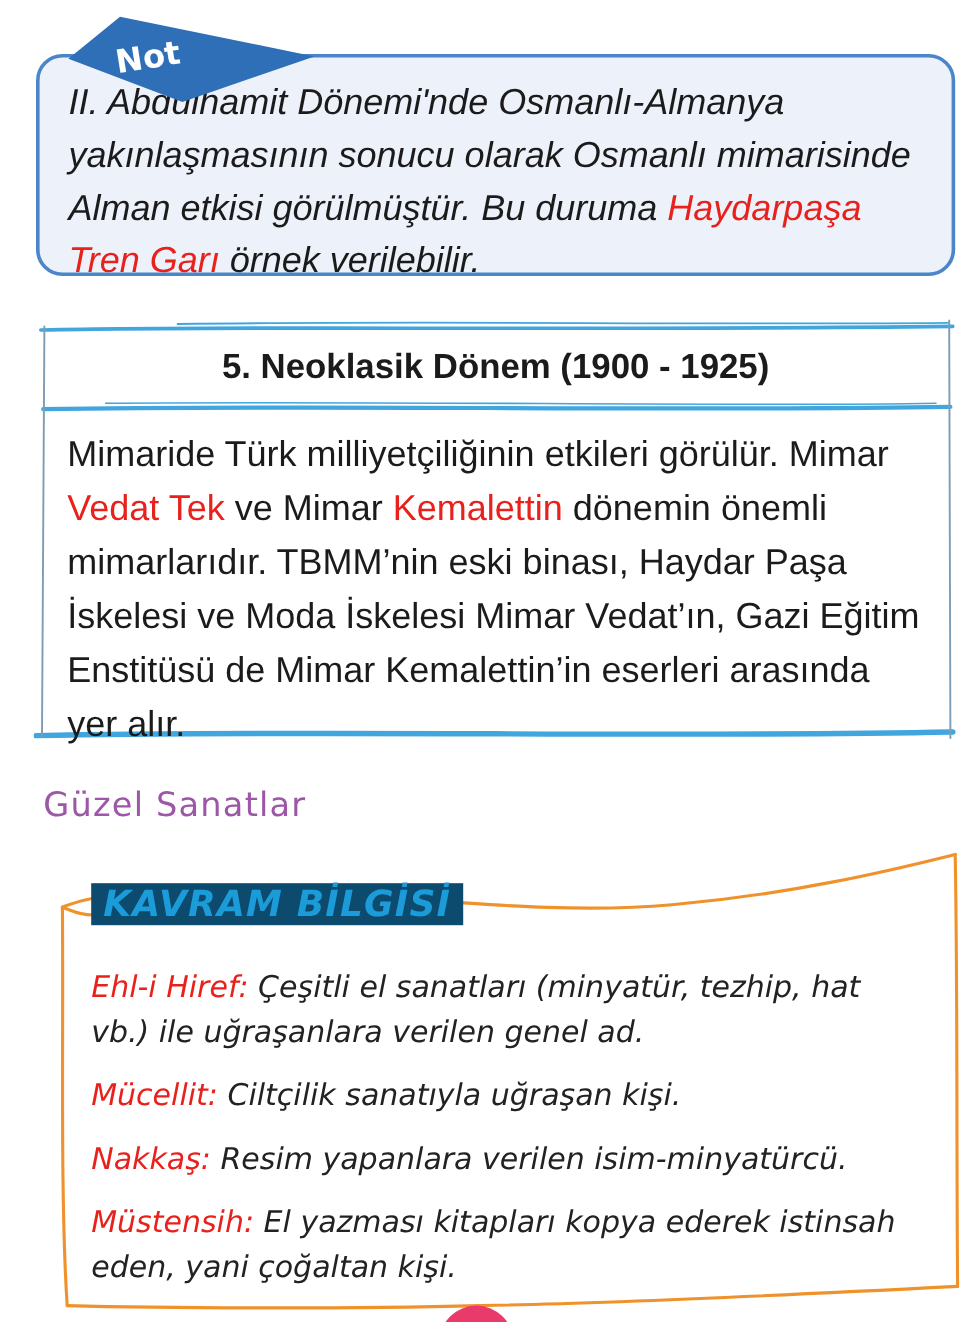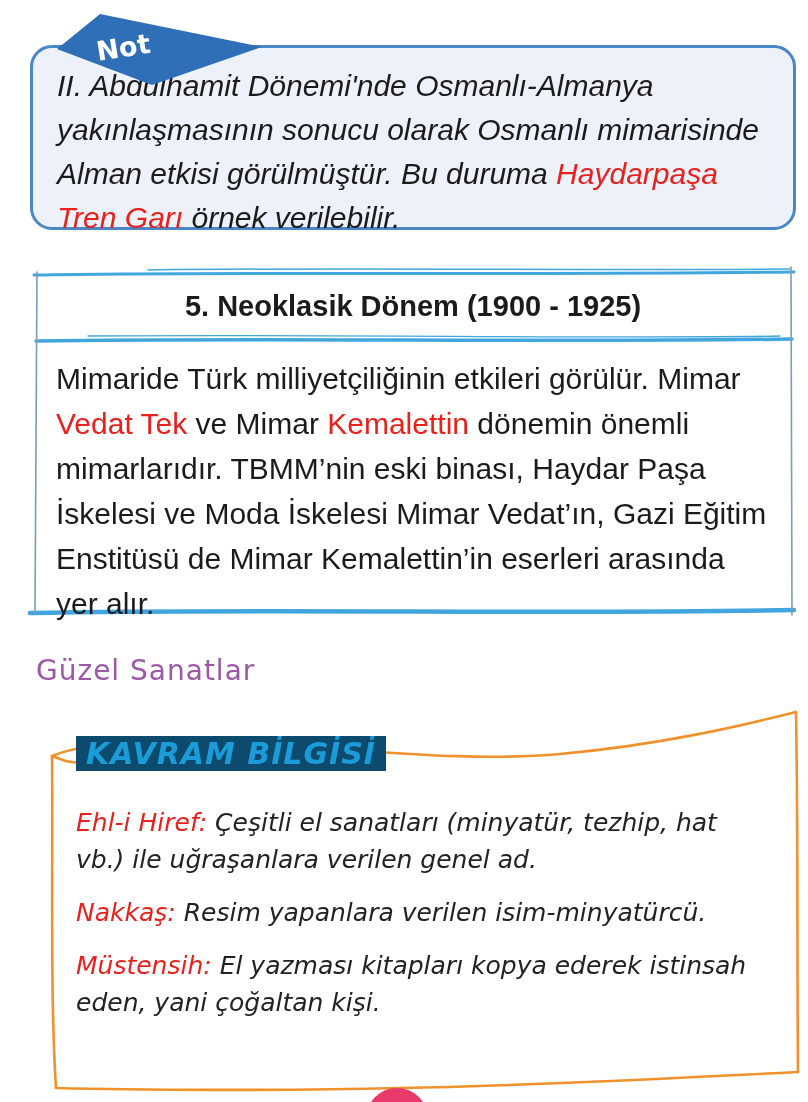--- a/index.html
+++ b/index.html
@@ -154,17 +154,18 @@
 <svg class="concept-sketch" viewBox="0 0 768 404">
   <path d="M 12 58 C 50 42 130 40 240 47 C 340 53 430 64 520 56 C 620 47 700 28 756 14"></path>
   <path d="M 756 14 C 758 120 757 250 758 374"></path>
   <path d="M 758 374 C 640 380 480 388 360 390 C 240 393 90 392 16 390"></path>
   <path d="M 16 390 C 10 300 13 160 12 58"></path>
   <path stroke-width="1.6" d="M 12 58 C 22 62 32 66 44 64"></path>
 </svg>
 <h3 class="concept-title">KAVRAM BİLGİSİ</h3>
 <div class="concept-entries">
     <p><span class="term">Ehl-i Hiref: </span><span>Çeşitli el sanatları (minyatür, tezhip, hat vb.) ile uğraşanlara verilen genel ad.</span></p>
+    <p><span class="term">Mücellit: </span><span>Ciltçilik sanatıyla uğraşan kişi.</span></p>
     <p><span class="term">Nakkaş: </span><span>Resim yapanlara verilen isim-minyatürcü.</span></p>
     <p><span class="term">Müstensih: </span><span>El yazması kitapları kopya ederek istinsah eden, yani çoğaltan kişi.</span></p>
   </div>
 
 <div class="page-badge"></div>
 
 </body></html>

